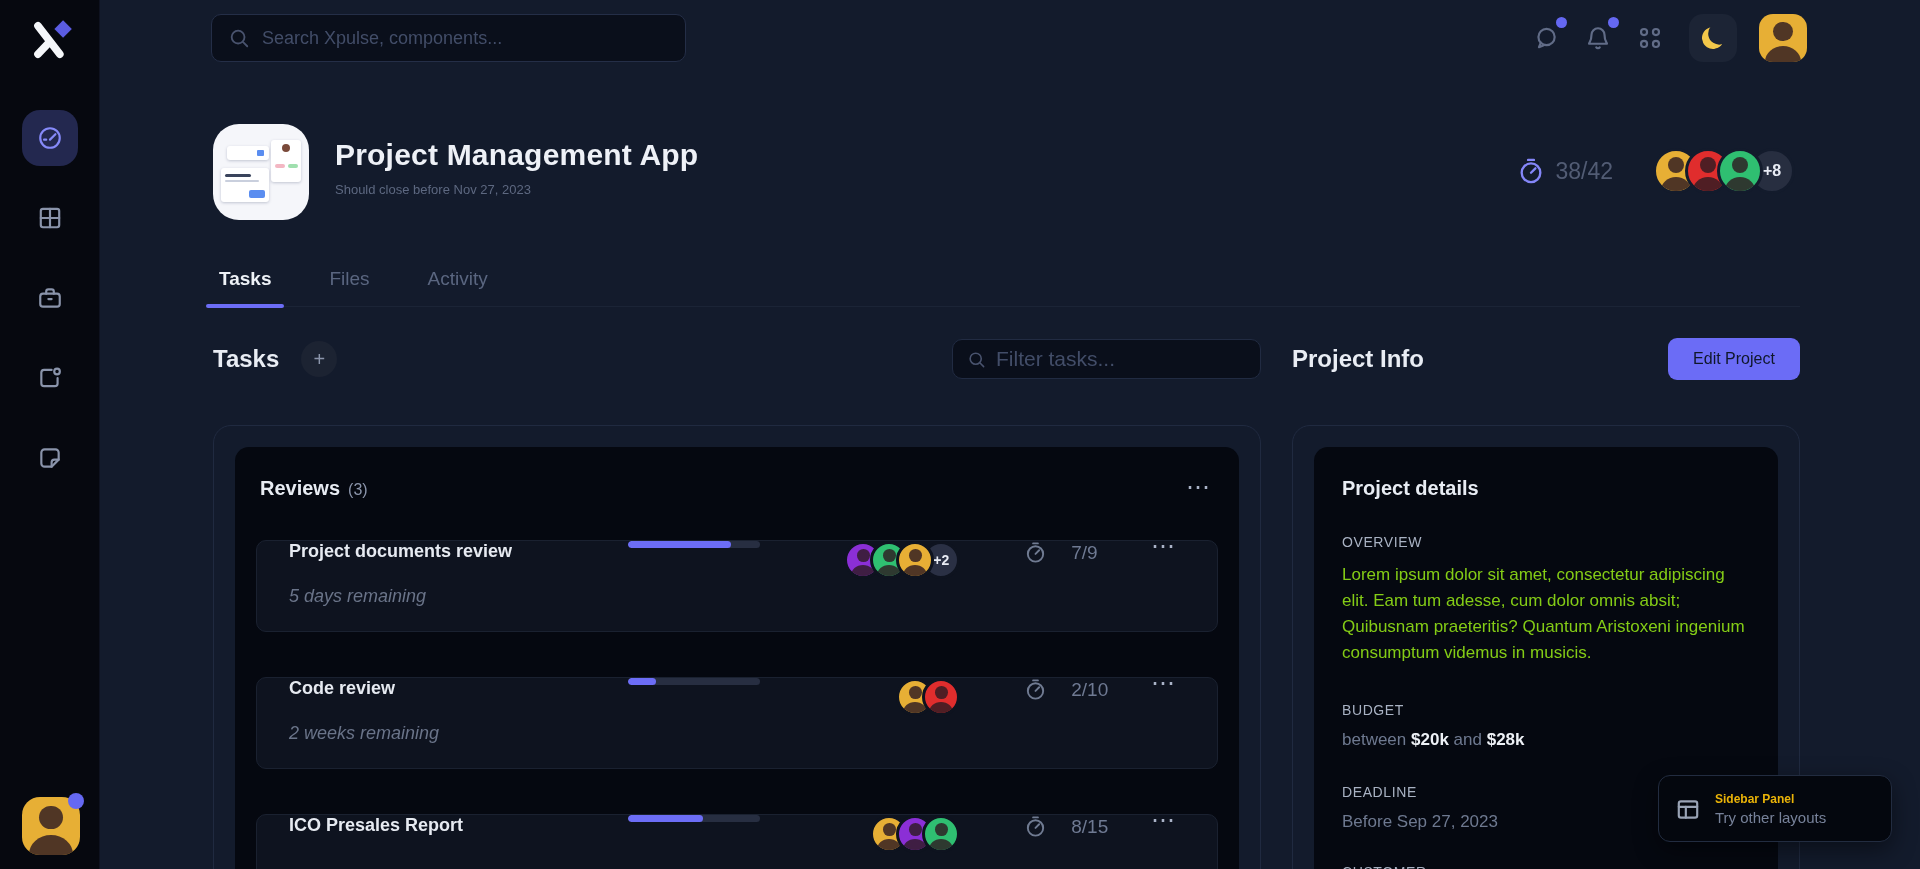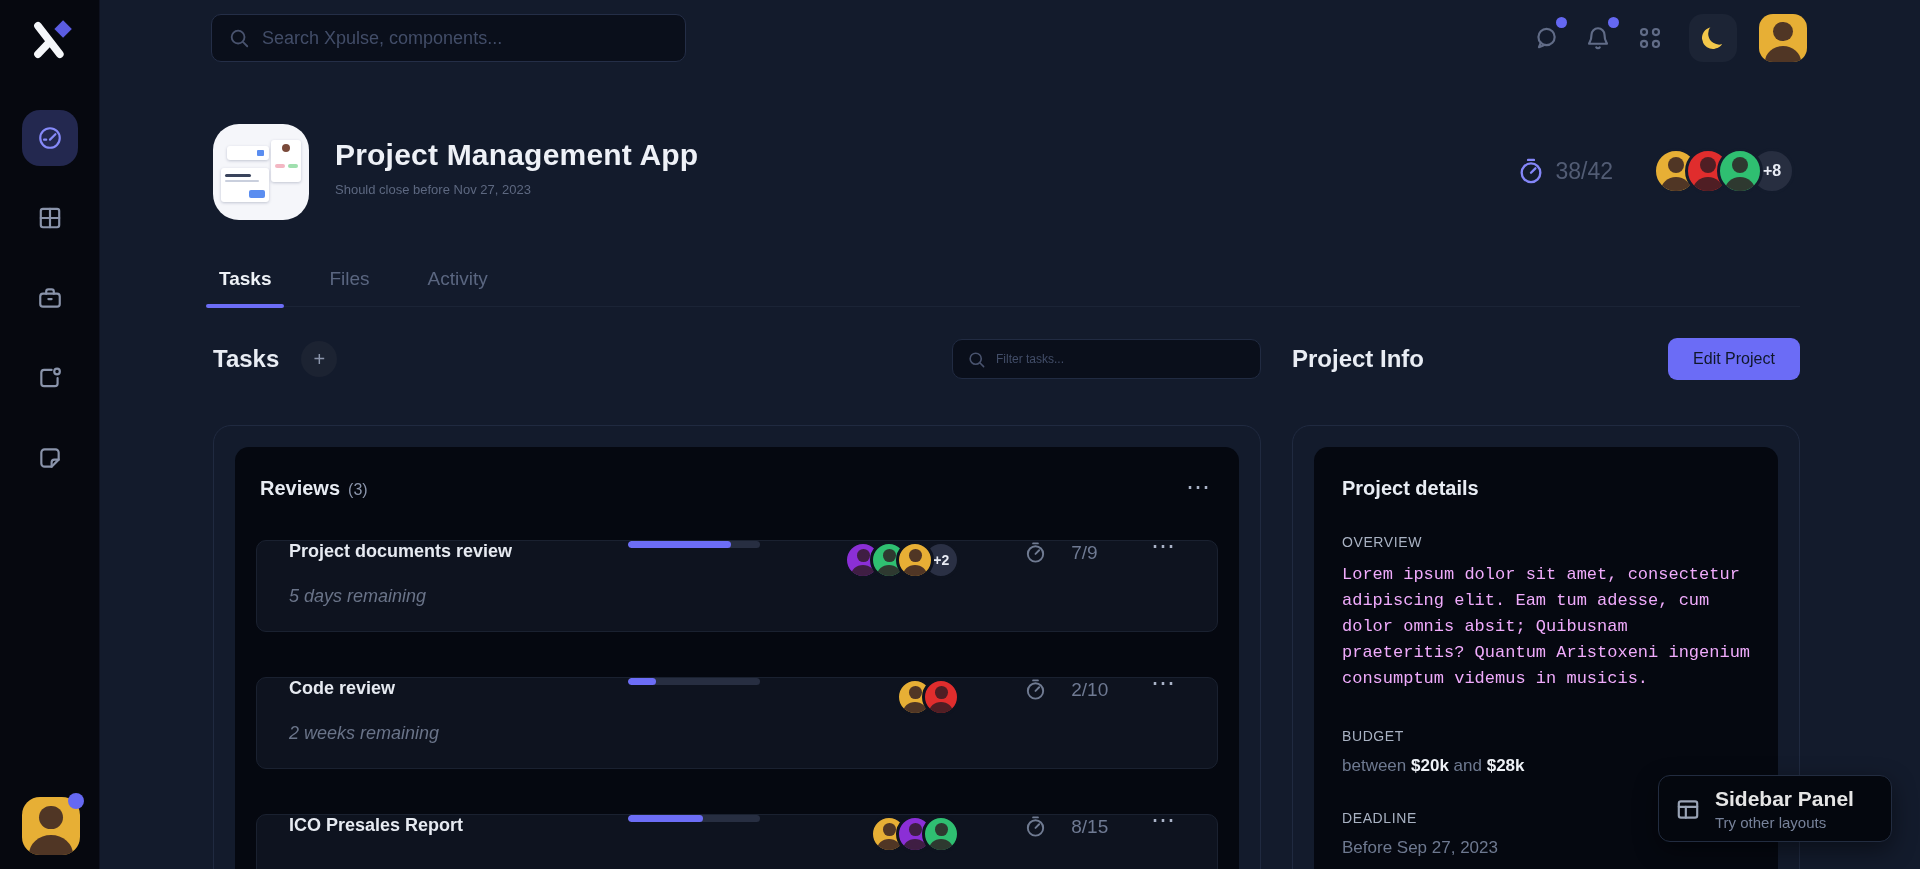--- a/index.html
+++ b/index.html
@@ -129,21 +129,21 @@
     color:#8b95ab; font-size:20px; margin-left:22px; cursor:pointer;
     display:flex; align-items:center; justify-content:center; font-family:inherit;
   }
   .filter-box {
     position:absolute; right:0; top:1px; width:309px; height:40px;
     background:#0a0f1b; border:1px solid #212b42; border-radius:10px;
     display:flex; align-items:center; padding:0 14px; gap:10px;
   }
   .filter-box input {
     flex:1; background:transparent; border:none; outline:none;
-    color:#fef9c3; font-size:12px; font-family:"Liberation Sans", sans-serif;
+    color:#fef9c3; font-size:21px; font-family:"Liberation Sans", sans-serif;
   }
   .filter-box input::placeholder { color:#424d68; }
   .edit-btn {
     position:absolute; right:0; top:0; width:132px; height:42px;
     background:#6b6cf6; color:#0f172a; border:none; border-radius:9px;
     font-size:16px; cursor:pointer; font-family:"Liberation Sans", sans-serif;
   }
 
   .outer-box {
     position:absolute; left:0; right:0; top:87px; height:600px;
@@ -178,36 +178,36 @@
   .task-timer { width:132px; margin-left:58px; display:flex; align-items:center; gap:24px; }
   .task-timer svg { stroke:#707b92; }
   .task-count { font-size:19px; color:#6f7a93; }
   .task-row .menu-dots { margin-left:auto; }
 
   
   .details-card { padding:30px 28px; }
   .details-title { font-size:20px; font-weight:700; color:#e8ecf3; }
   .sect-label { font-size:14px; color:#a9b2c3; letter-spacing:.6px; font-weight:400; }
   .sect-overview { margin-top:34px; }
-  .sect-body { margin-top:12px; font-size:17px; line-height:26px; color:#f0abfc; width:412px;font-family:Liberation Mono, monospace; }
+  .sect-body { margin-top:12px; font-size:17px; line-height:26px; color:#84cc16; width:412px; }
   .sect-budget { margin-top:36px; }
   .budget-line { margin-top:12px; font-size:17px; color:#6e7990; }
   .budget-line b { color:#eef1f6; font-weight:700; }
   .sect-deadline { margin-top:34px; }
   .sect-customer { margin-top:32px; }
 
   
   .toast {
     position:absolute; left:1658px; top:775px; width:234px; height:67px;
     background:#04070e; border:1px solid #222c40; border-radius:12px;
     display:flex; align-items:center; padding:0 16px; gap:14px; z-index:9;
     box-shadow:0 8px 24px rgba(0,0,0,.45);
   }
   .toast svg { stroke:#99a3b5; }
-  .toast-title { font-size:21px; font-weight:700; color:#e5e5e5; }
+  .toast-title { font-size:12px; font-weight:700; color:#eab308; }
   .toast-sub { margin-top:3px; font-size:15px; color:#77829a; }
 </style>
 </head>
 <body>
 
 <aside class="sidebar">
   <div class="logo">
     <svg viewBox="0 0 44 44" width="48" height="48">
       <line x1="11" y1="9" x2="31" y2="35" stroke="#f5f7fa" stroke-width="7" stroke-linecap="round"></line>
       <line x1="11" y1="35" x2="21" y2="24.5" stroke="#f5f7fa" stroke-width="7" stroke-linecap="round"></line>

